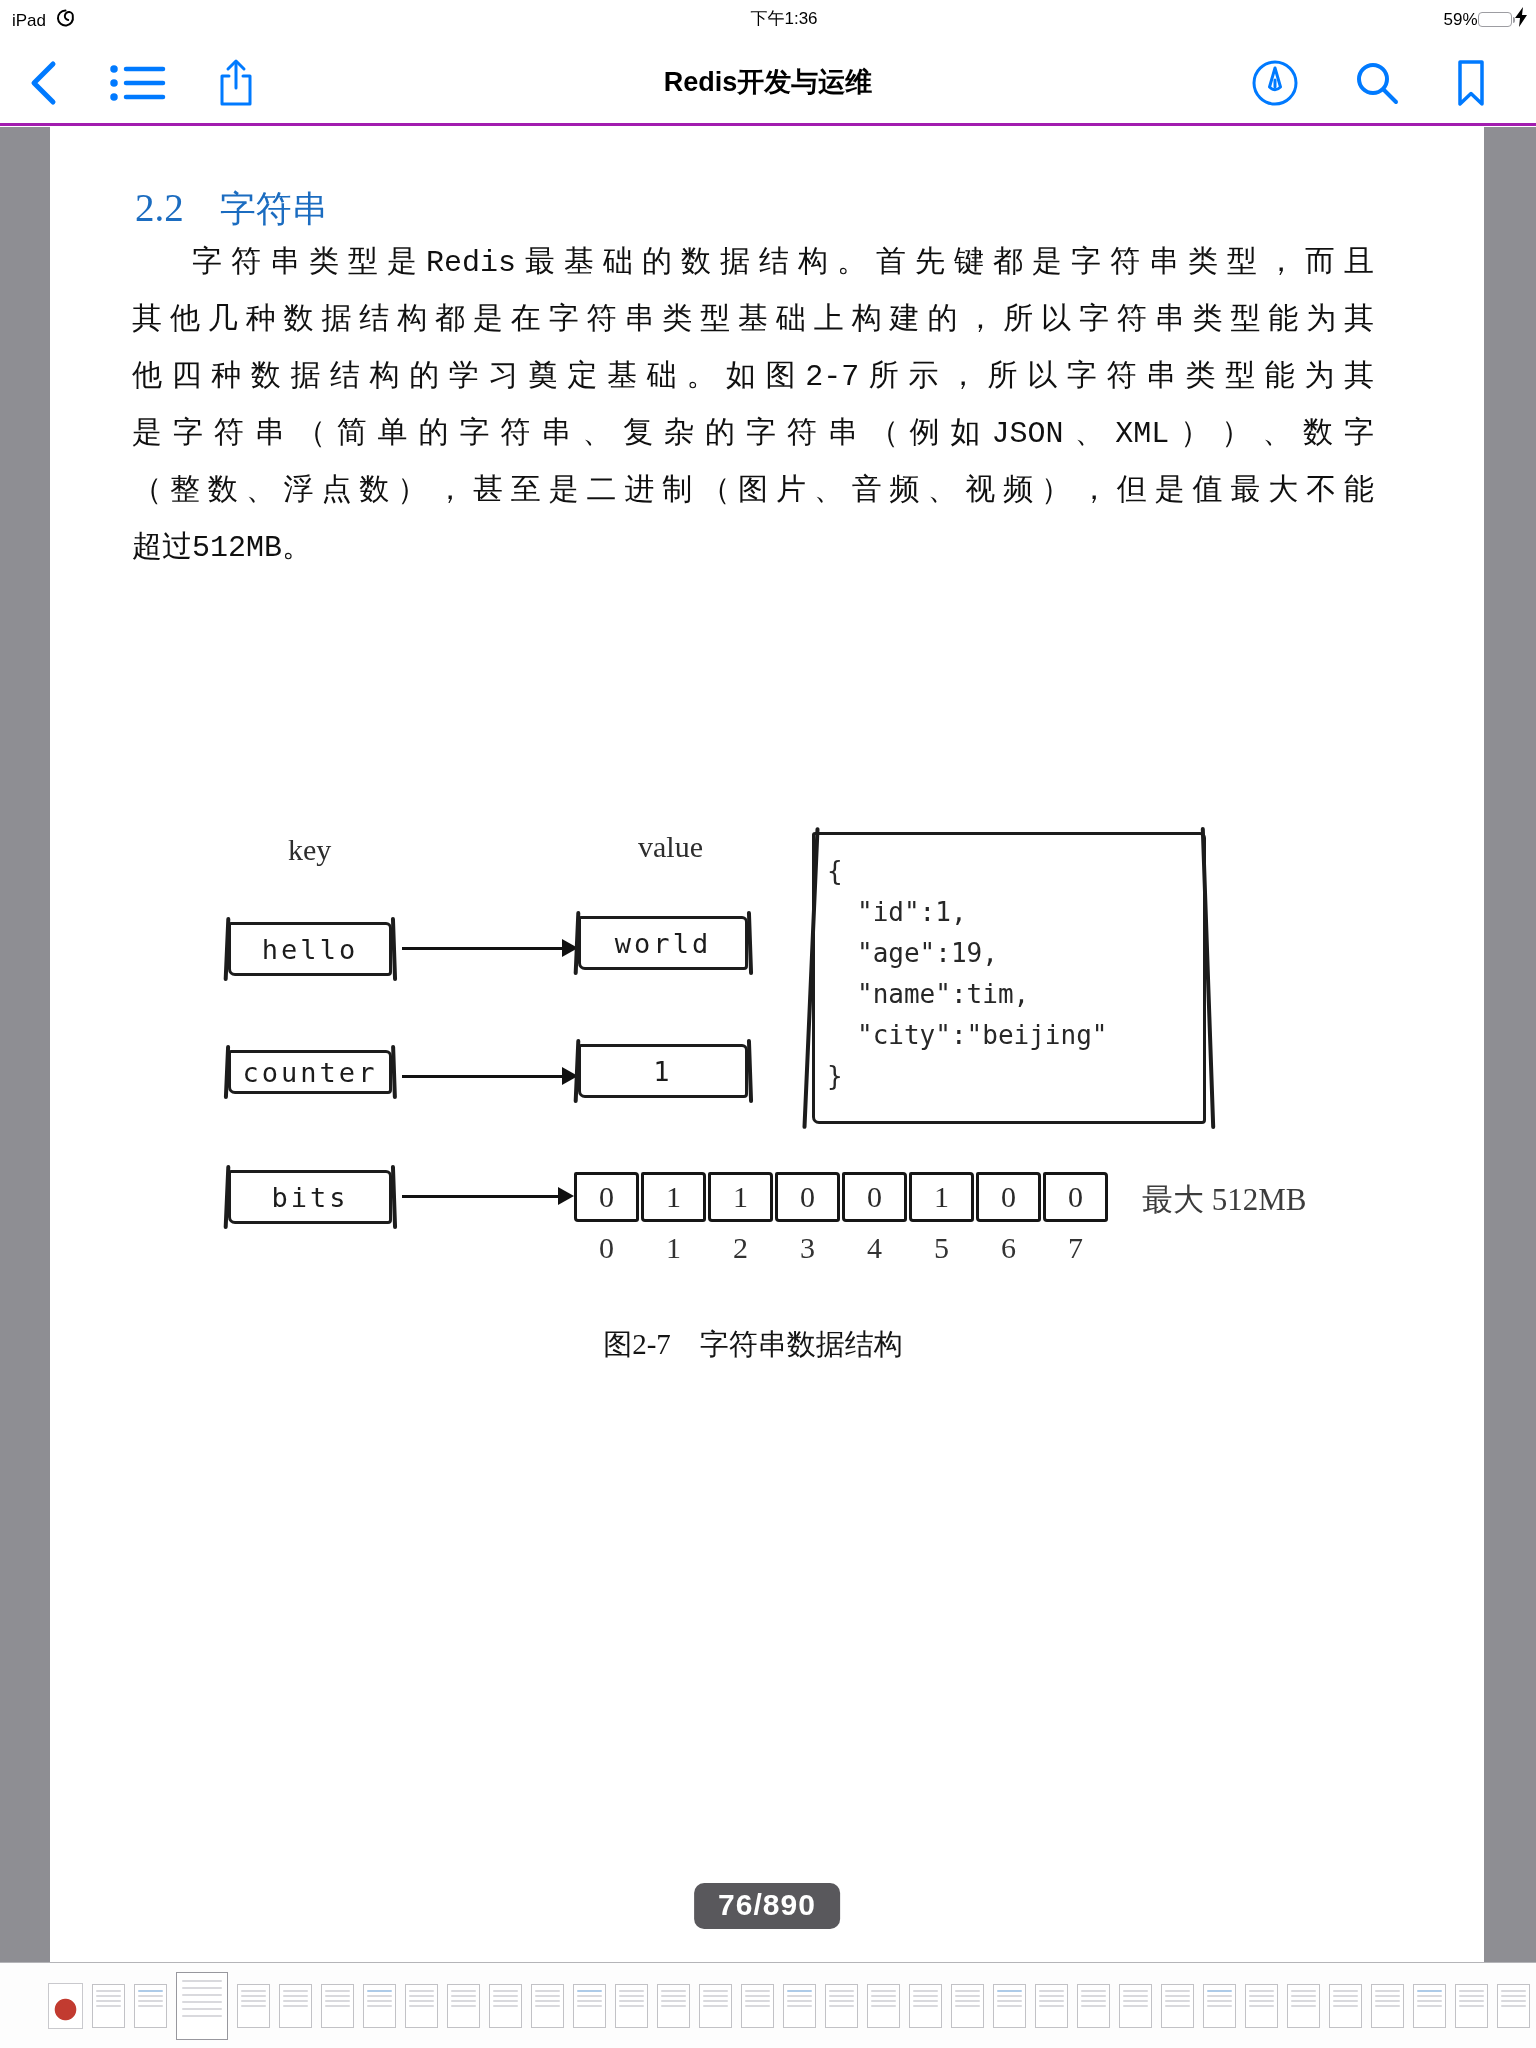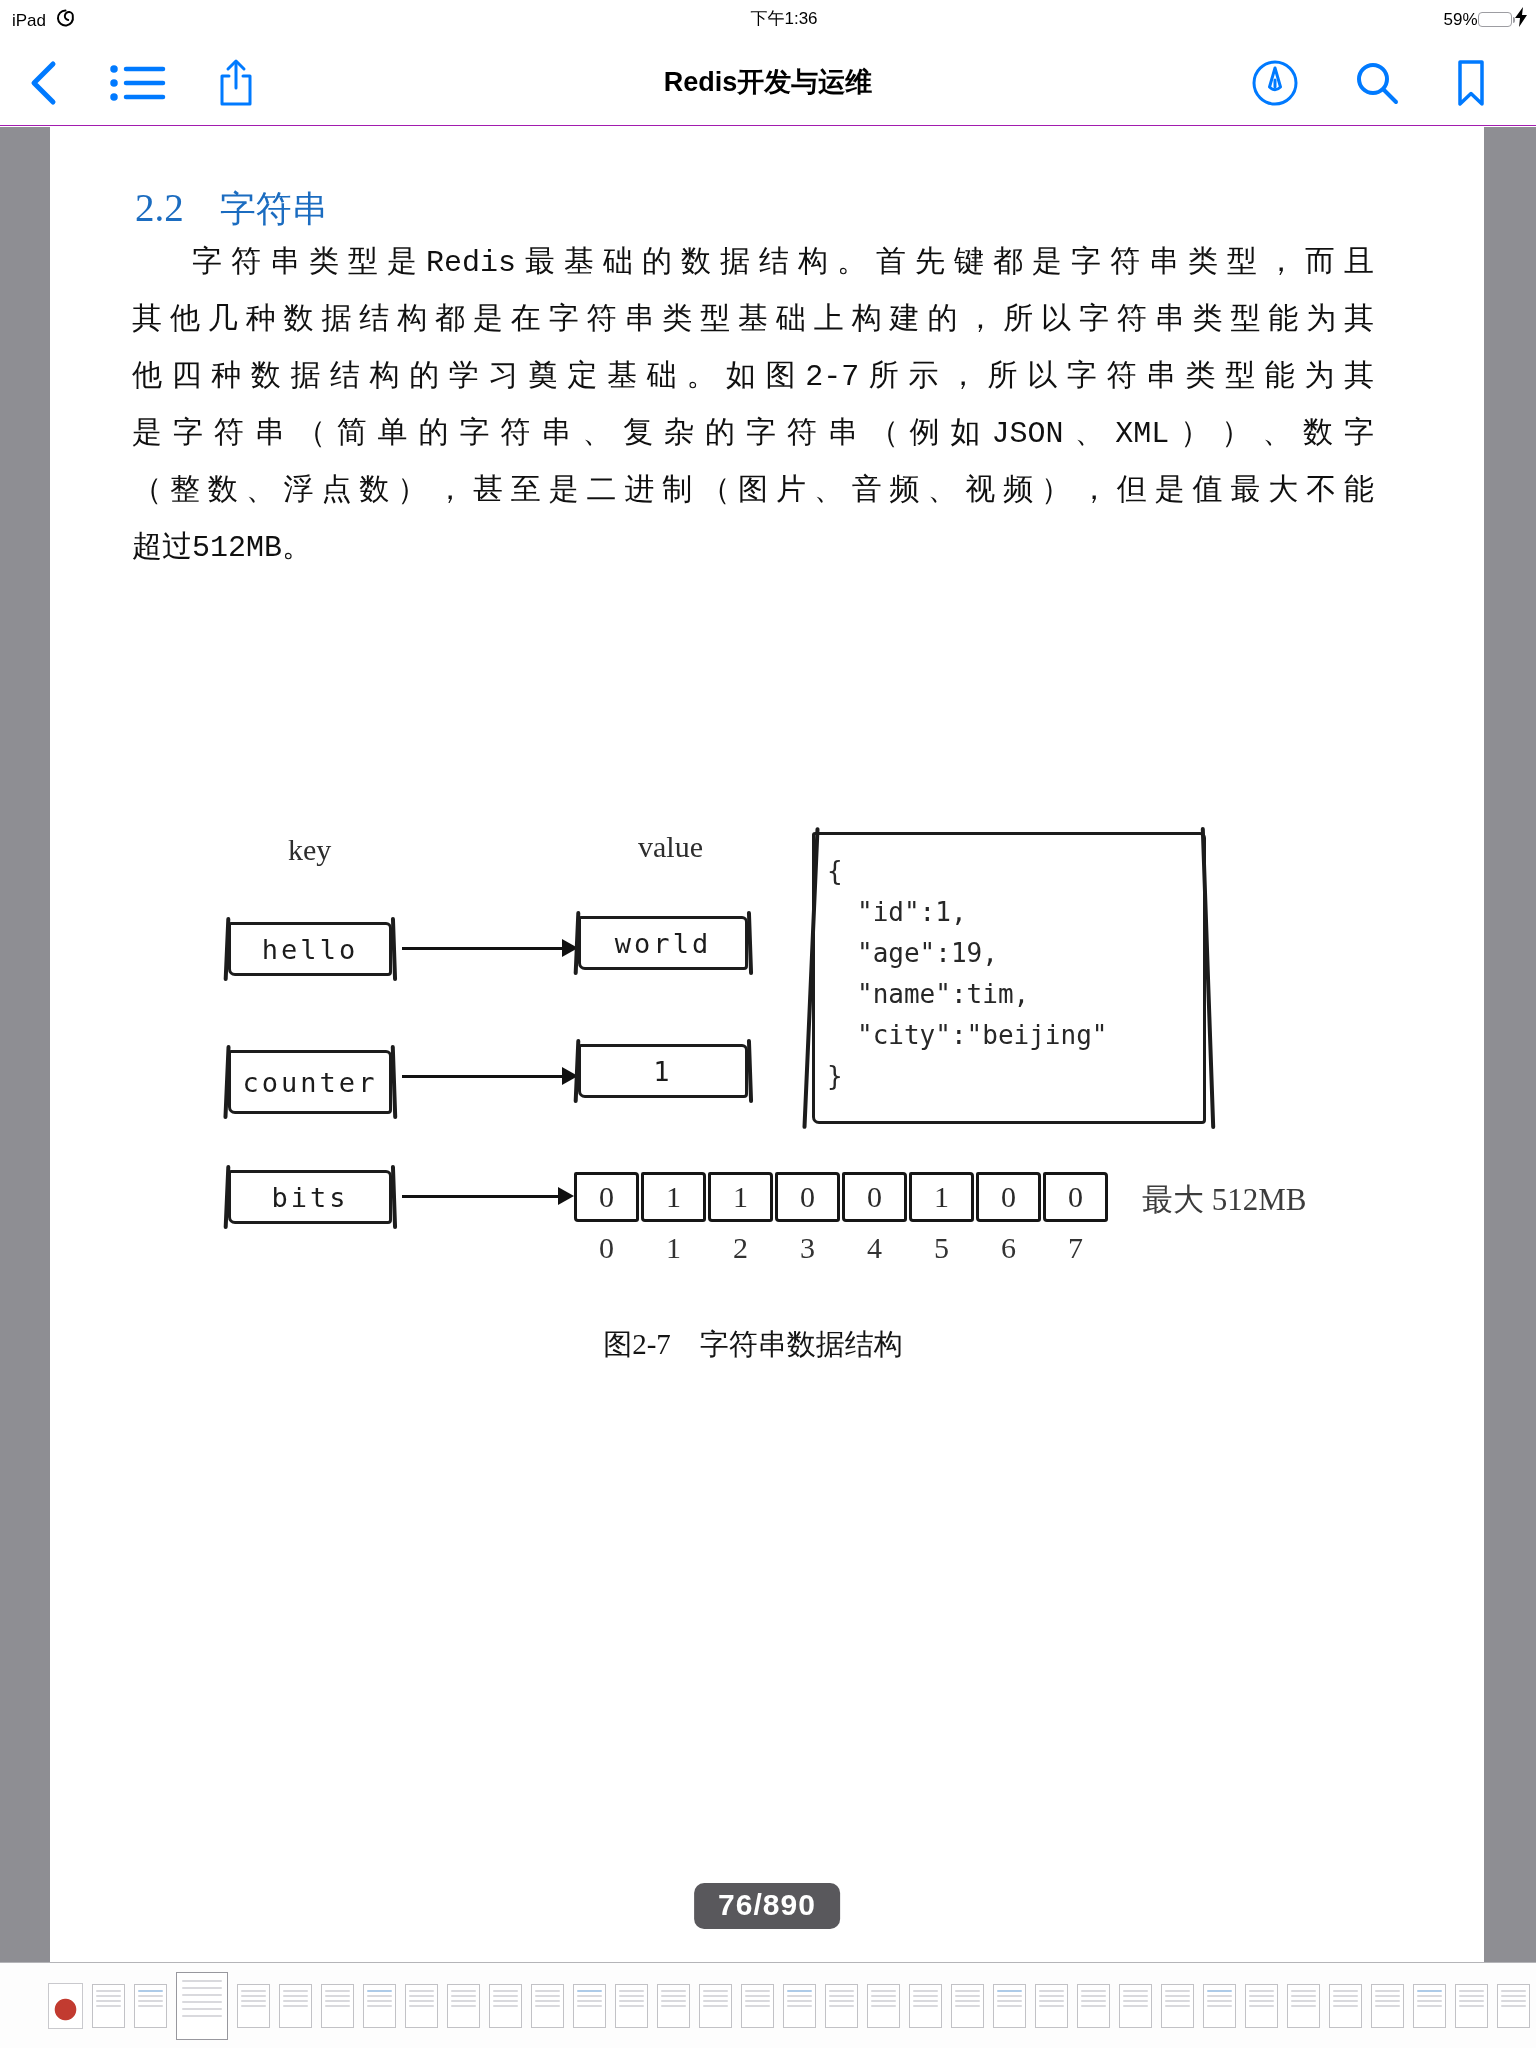--- a/index.html
+++ b/index.html
@@ -10,21 +10,21 @@
   .status-bar { position:absolute; top:0; left:0; width:100%; height:40px; background:#fff; }
   .sb-left { position:absolute; left:12px; top:7px; display:flex; align-items:center; gap:8px; font-size:17px; color:#000; }
   .sb-center { position:absolute; left:0; right:0; top:7px; text-align:center; font-size:17px; color:#000; font-weight:500;padding-left:32px; }
   .sb-right { position:absolute; right:8px; top:7px; display:flex; align-items:center; font-size:17px; color:#000; }
   .battery { display:flex; align-items:center; }
   .bat-body { width:34px; height:15px; border:1px solid #9d9da2; border-radius:4px; padding:1.5px; }
   .bat-fill { height:100%; width:59%; background:#4cd964; border-radius:2px; }
   .bat-tip { width:2.5px; height:6px; background:#9d9da2; border-radius:0 2px 2px 0; margin-left:1px; }
 
   
-  .nav-bar { position:absolute; top:40px; left:0; width:100%; height:86px; background:#fff; border-bottom:1px solid #a21caf; }
+  .nav-bar { position:absolute; top:40px; left:0; width:100%; height:86px; background:#fff; border-bottom:3px solid #a21caf; }
   .nav-left { position:absolute; left:28px; top:18px; display:flex; align-items:center; gap:52px; }
   .nav-title { position:absolute; left:0; right:0; top:24px; text-align:center; font-size:27px; font-weight:bold; color:#000; }
   .nav-right { position:absolute; right:48px; top:16px; display:flex; align-items:center; gap:54px; }
   .icon-btn { display:flex; align-items:center; justify-content:center; }
 
   
   .content { position:absolute; top:127px; left:0; width:1536px; height:1835px; background:#8e8e93; }
   .pdf-page { position:absolute; left:50px; top:0; width:1434px; height:1835px; background:#fff; }
 
   .section-heading { position:absolute; left:85px; top:58px; color:#1b6cc0;
@@ -173,21 +173,21 @@
         <div class="para-line last">超过512MB。</div>
       </div>
 
       <div class="fig-label" style="left:238px; top:706px;">key</div>
       <div class="fig-label" style="left:588px; top:703px;">value</div>
 
       <div class="sketch kv-box" style="left:178px; top:795px; width:164px; height:54px;">hello</div>
       <div class="arrow" style="left:352px; top:820px; width:162px;"></div>
       <div class="sketch kv-box" style="left:528px; top:789px; width:170px; height:54px;">world</div>
 
-      <div class="sketch kv-box" style="left:178px; top:923px; width:164px; height:64px;">counter</div>
+      <div class="sketch kv-box" style="left:178px; top:923px; width:164px; height:44px;">counter</div>
       <div class="arrow" style="left:352px; top:948px; width:162px;"></div>
       <div class="sketch kv-box" style="left:528px; top:917px; width:170px; height:54px;">1</div>
 
       <div class="sketch json-box" style="left:762px; top:705px; width:394px; height:292px;">
         <div class="json-line">{</div>
         <div class="json-line inner">"id":1,</div>
         <div class="json-line inner">"age":19,</div>
         <div class="json-line inner">"name":tim,</div>
         <div class="json-line inner">"city":"beijing"</div>
         <div class="json-line">}</div>

